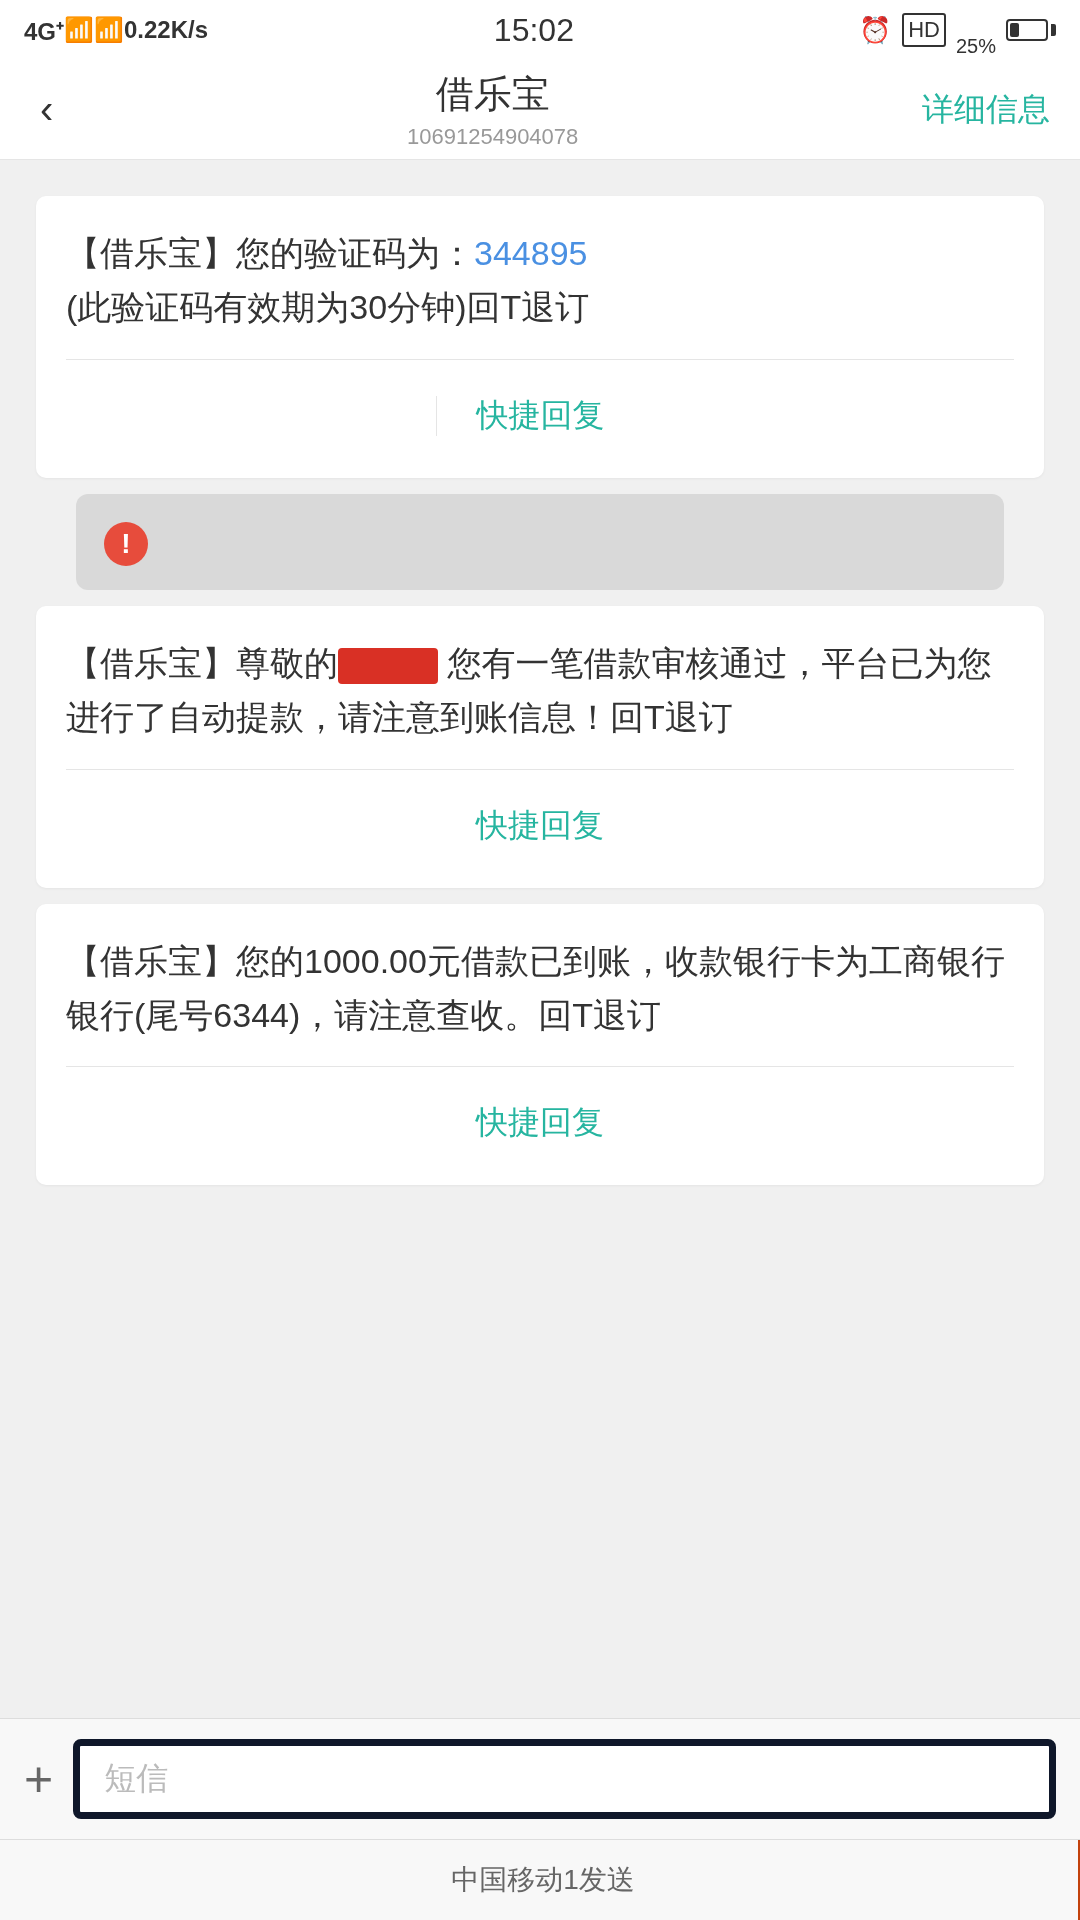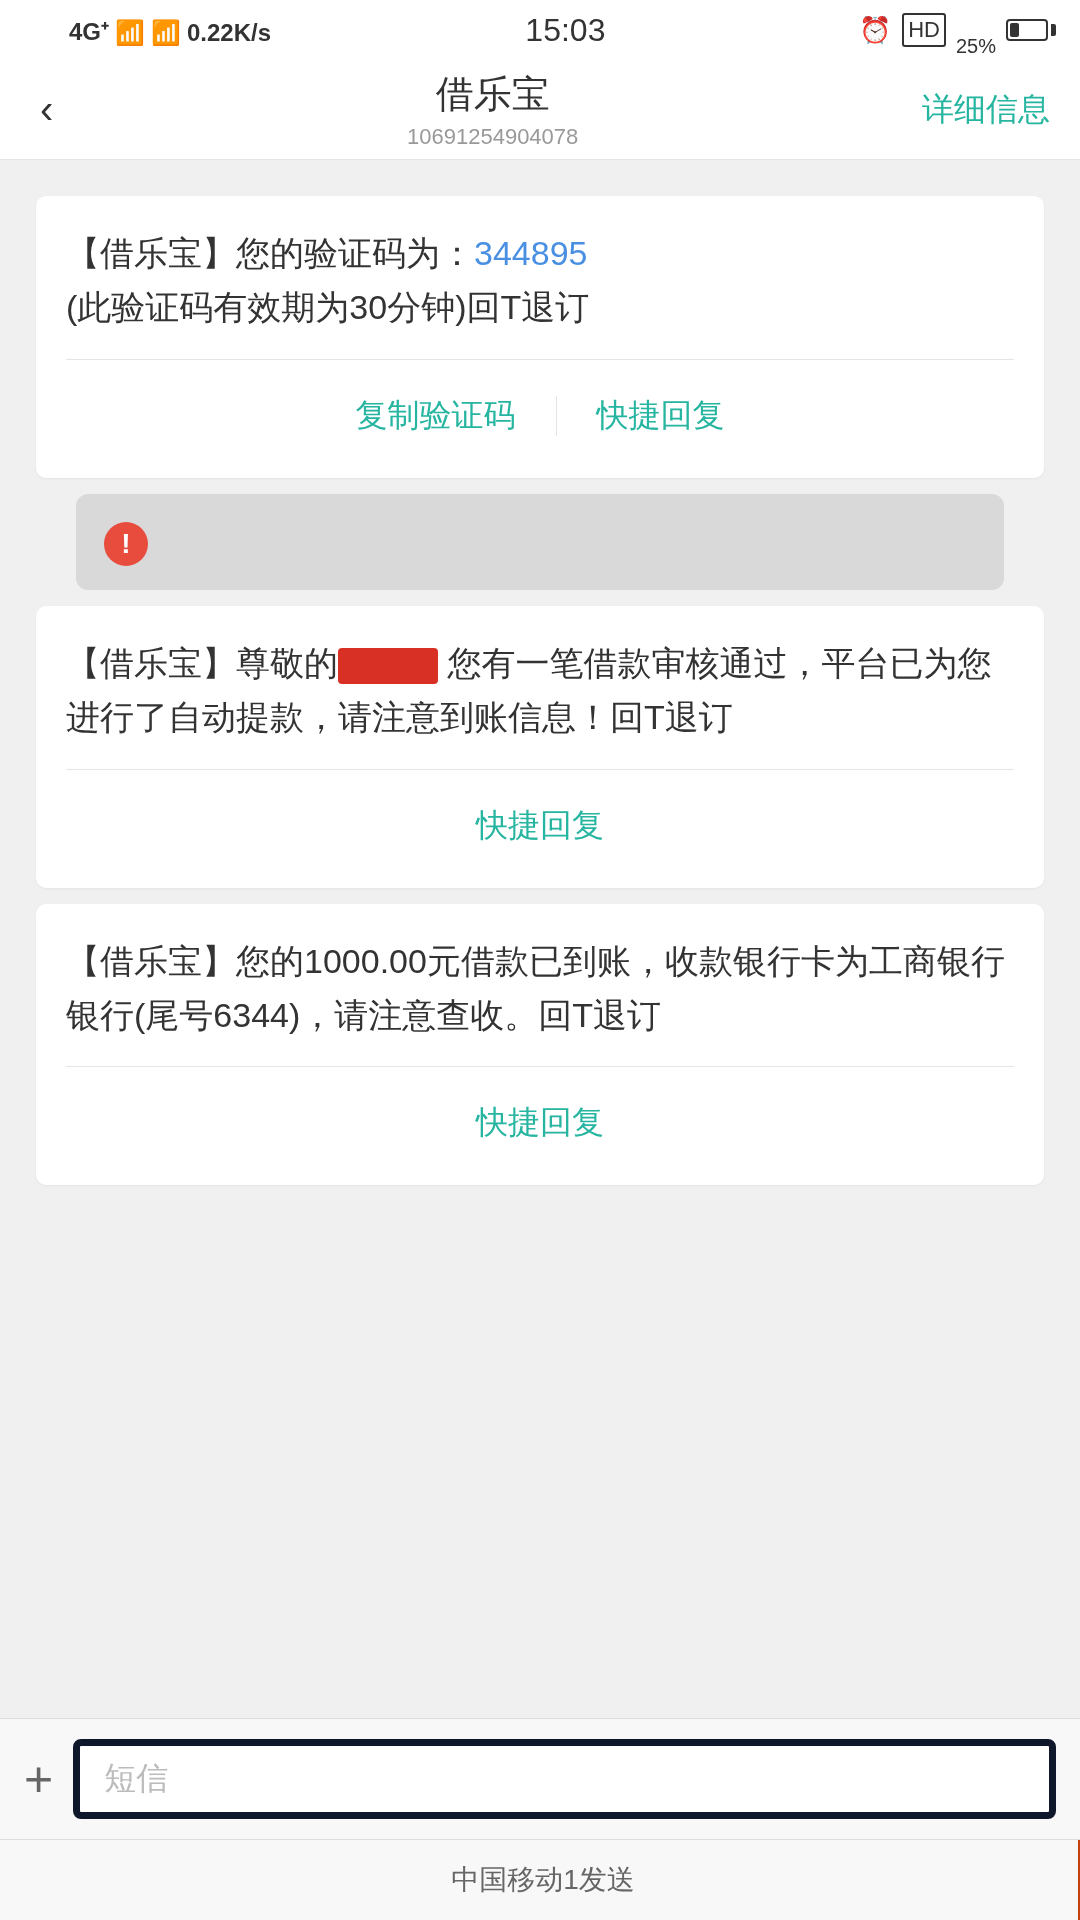--- a/index.html
+++ b/index.html
@@ -18,26 +18,24 @@
       width: 100%;
       height: 60px;
       background: #fff;
       display: flex;
       align-items: center;
       justify-content: space-between;
       padding: 0 24px;
     }
     .status-left {
       display: flex;
-      align-items: flex-end;
-      gap: 6px;
+      align-items: center;
       font-size: 26px;
       font-weight: 600;
       color: #333;
-      margin-left: 45px;
     }
     .status-center {
       font-size: 32px;
       font-weight: 400;
       color: #333;
     }
     .status-right {
       display: flex;
       align-items: center;
       gap: 10px;
@@ -255,21 +253,21 @@
 </head>
 <body>
 
 <div class="status-bar">
   <div class="status-left">
     <span style="font-size:24px;">4G⁺</span>
     <span style="font-size:24px;">📶</span>
     <span style="font-size:24px;">📶</span>
     <span style="font-size:24px;">0.22K/s</span>
   </div>
-  <div class="status-center">15:03</div>
+  <div class="status-center">15:02</div>
   <div class="status-right">
     <span>⏰</span>
     <span style="font-size:22px;border:2px solid #333;border-radius:3px;padding:2px 4px;">HD</span>
     <span style="font-size:20px;margin-top:32px;">25%</span>
     <div class="battery-icon">
       <div class="battery-body">
         <div class="battery-fill"></div>
       </div>
       <div class="battery-tip"></div>
     </div>
@@ -286,21 +284,20 @@
 </div>
 
 <div class="message-list">
 
   <div class="message-card">
     <div class="message-text">
       <span>【借乐宝】您的验证码为：</span><a class="message-link">344895</a><span><br>(此验证码有效期为30分钟)回T退订</span>
     </div>
     <div class="message-divider"></div>
     <div class="message-actions">
-      <span class="action-btn">复制验证码</span>
       <div class="action-divider"></div>
       <span class="action-btn">快捷回复</span>
     </div>
   </div>
 
   <div class="warning-card">
     <div class="warning-icon">!</div>
   </div>
 
   <div class="message-card">

